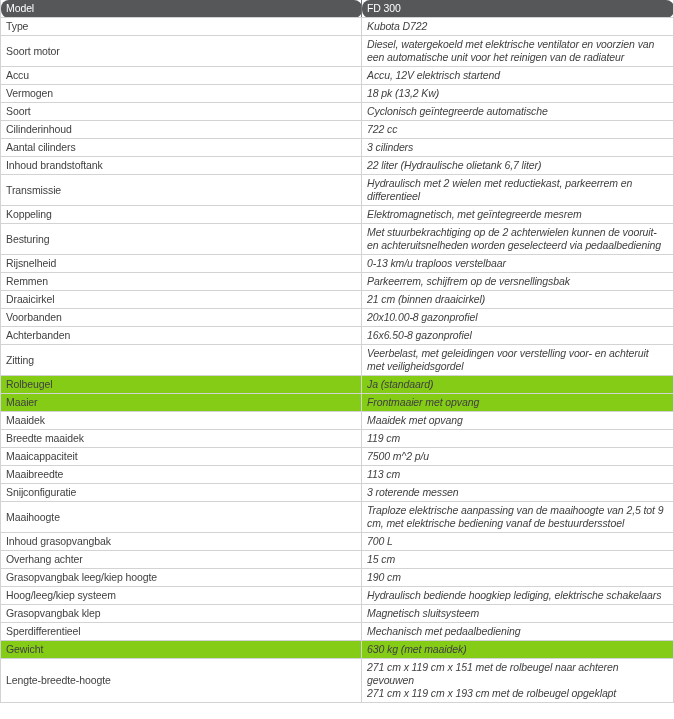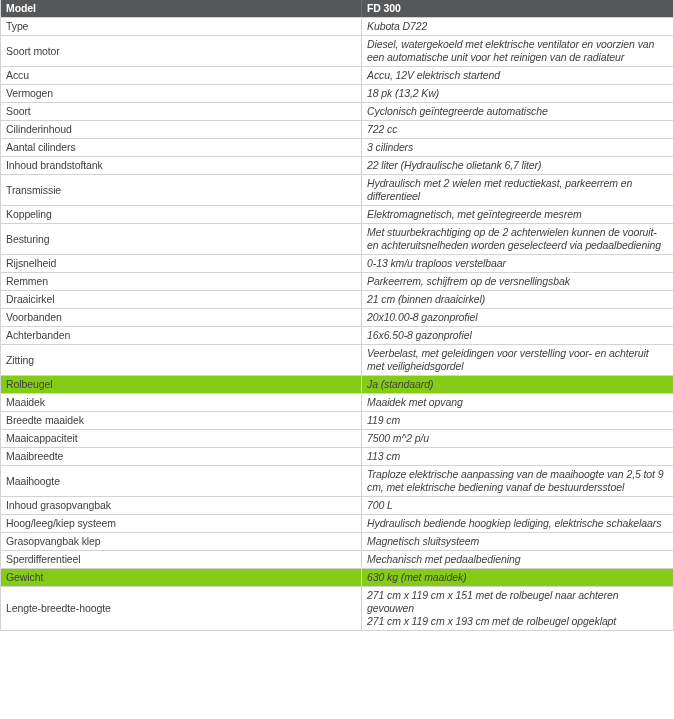--- a/index.html
+++ b/index.html
@@ -29,23 +29,24 @@
     letter-spacing: -0.1px;
     line-height: 13px;
     padding: 2px 5px 2px 5px;
     text-align: left;
     vertical-align: middle;
     overflow: hidden;
   }
   thead th {
     background: #565759;
     color: #ffffff;
-    font-weight: bold;
+    font-weight: normal;
     border-bottom: 1px solid #d1d3d4;
     height: 13px;
+    border-radius: 8px;
   }
   thead th.val {
     border-left: 1px solid #6e6f71;
   }
   tbody td {
     color: #414042;
     background: #ffffff;
     border-bottom: 1px solid #d1d3d4;
     height: 13px;
   }
@@ -139,43 +140,59 @@
     <td class="value">16x6.50-8 gazonprofiel</td>
   </tr>
         <tr class="spec-row">
     <td class="label">Zitting</td>
     <td class="value">Veerbelast, met geleidingen voor verstelling voor- en achteruit met veiligheidsgordel</td>
   </tr>
         <tr class="spec-row hl">
     <td class="label">Rolbeugel</td>
     <td class="value">Ja (standaard)</td>
   </tr>
+        <tr class="spec-row hl">
+    <td class="label">Maaier</td>
+    <td class="value">Frontmaaier met opvang</td>
+  </tr>
         <tr class="spec-row">
     <td class="label">Maaidek</td>
     <td class="value">Maaidek met opvang</td>
   </tr>
         <tr class="spec-row">
     <td class="label">Breedte maaidek</td>
     <td class="value">119 cm</td>
   </tr>
         <tr class="spec-row">
     <td class="label">Maaicappaciteit</td>
     <td class="value">7500 m^2 p/u</td>
   </tr>
         <tr class="spec-row">
     <td class="label">Maaibreedte</td>
     <td class="value">113 cm</td>
   </tr>
         <tr class="spec-row">
+    <td class="label">Snijconfiguratie</td>
+    <td class="value">3 roterende messen</td>
+  </tr>
+        <tr class="spec-row">
     <td class="label">Maaihoogte</td>
     <td class="value">Traploze elektrische aanpassing van de maaihoogte van 2,5 tot 9 cm, met elektrische bediening vanaf de bestuurdersstoel</td>
   </tr>
         <tr class="spec-row">
     <td class="label">Inhoud grasopvangbak</td>
     <td class="value">700 L</td>
+  </tr>
+        <tr class="spec-row">
+    <td class="label">Overhang achter</td>
+    <td class="value">15 cm</td>
+  </tr>
+        <tr class="spec-row">
+    <td class="label">Grasopvangbak leeg/kiep hoogte</td>
+    <td class="value">190 cm</td>
   </tr>
         <tr class="spec-row">
     <td class="label">Hoog/leeg/kiep systeem</td>
     <td class="value">Hydraulisch bediende hoogkiep lediging, elektrische schakelaars</td>
   </tr>
         <tr class="spec-row">
     <td class="label">Grasopvangbak klep</td>
     <td class="value">Magnetisch sluitsysteem</td>
   </tr>
         <tr class="spec-row">

